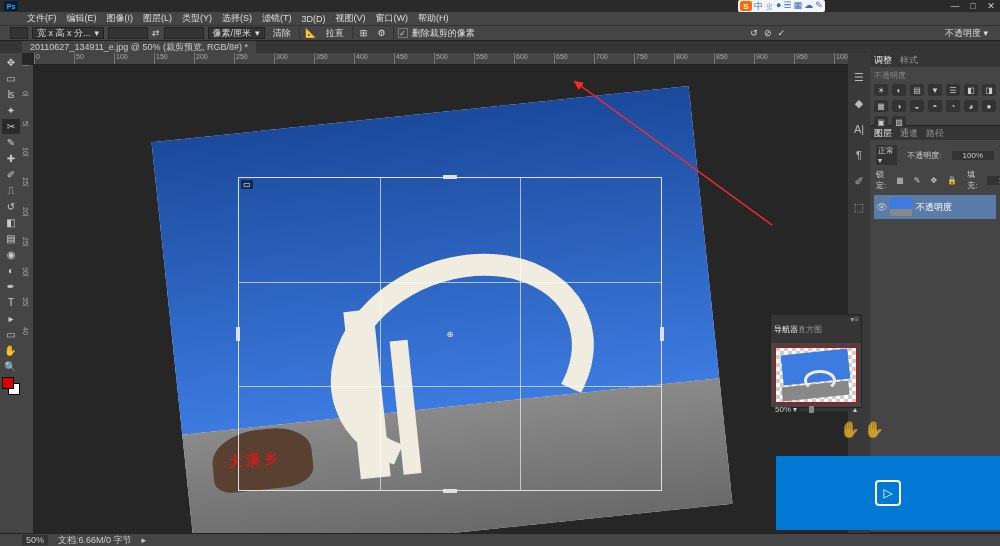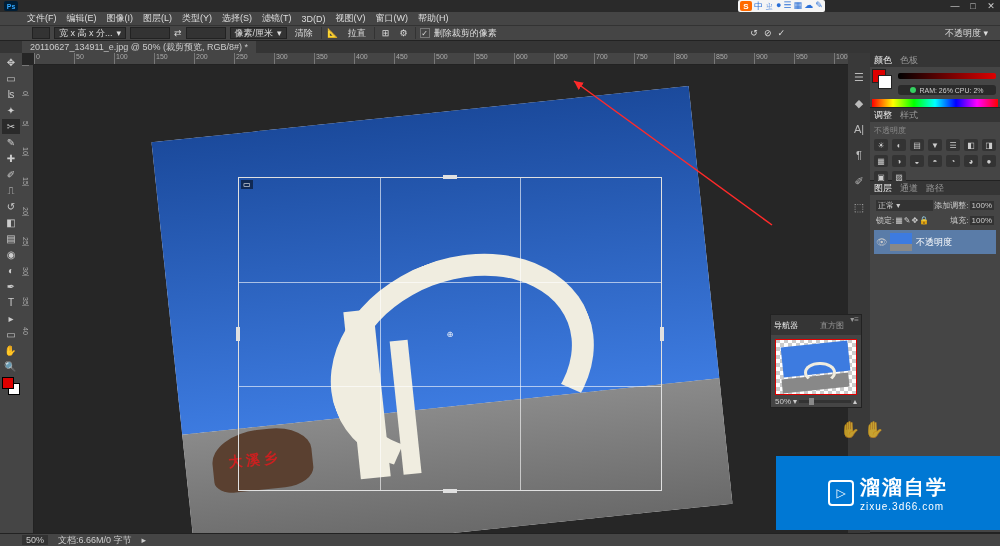--- a/index.html
+++ b/index.html
@@ -16,21 +16,21 @@
 .ime-bar { position: absolute; top: 0; left: 738px; height: 12px; background: #f5f5f5; display: flex; align-items: center; padding: 0 2px; border-radius: 2px; }
 .ime-bar .s-logo { width: 12px; height: 10px; background: #ff6a00; color: #fff; font-weight: bold; font-size: 8px; display: flex; align-items: center; justify-content: center; border-radius: 2px; }
 .ime-bar .ime-icons { display: flex; gap: 2px; margin-left: 2px; }
 .ime-bar .ime-icons span { color: #2a6fd6; font-size: 9px; }
 
 
 .menubar { height: 13px; background: #454545; display: flex; align-items: center; padding-left: 22px; gap: 0; }
 .menubar span { padding: 0 5px; font-size: 9px; color: #ddd; }
 
 
-.optionsbar { height: 16px; background: #454545; border-top: 1px solid #333; border-bottom: 1px solid #222; display: flex; align-items: center; padding-left: 32px; gap: 4px; font-size: 9px; color: #ddd; }
+.optionsbar { height: 16px; background: #454545; border-top: 1px solid #333; border-bottom: 1px solid #222; display: flex; align-items: center; padding-left: 10px; gap: 4px; font-size: 9px; color: #ddd; }
 .optionsbar .tool-preset { width: 18px; height: 12px; background: #333; border: 1px solid #222; }
 .optionsbar .dropdown { padding: 0 4px; background: #333; border: 1px solid #222; height: 12px; display: flex; align-items: center; }
 .optionsbar .btn { padding: 0 4px; height: 12px; display: flex; align-items: center; }
 .optionsbar .icon-btn { width: 14px; height: 12px; display: flex; align-items: center; justify-content: center; }
 .optionsbar .sep { width: 1px; height: 12px; background: #333; }
 .optionsbar .checkbox { width: 10px; height: 10px; border: 1px solid #777; display: flex; align-items: center; justify-content: center; font-size: 8px; }
 .optionsbar .right-controls { margin-left: auto; margin-right: 150px; display: flex; gap: 6px; align-items: center; }
 .optionsbar .workspace { margin-right: 6px; padding: 0 6px; font-size: 9px; }
 
 
@@ -109,33 +109,33 @@
 .color-swatch-sub { position: absolute; top: 8px; left: 8px; width: 14px; height: 14px; background: #fff; border: 1px solid #222; }
 .color-slider { position: absolute; top: 6px; left: 28px; right: 4px; height: 6px; background: linear-gradient(to right, #000, #d00); border-radius: 2px; }
 .color-status { position: absolute; top: 18px; left: 28px; right: 4px; height: 10px; background: #2a2a2a; border-radius: 3px; display: flex; align-items: center; justify-content: center; font-size: 7px; }
 .color-status .dot { width: 6px; height: 6px; border-radius: 50%; background: #35d060; margin-right: 3px; }
 .hue-strip { position: absolute; bottom: 0; left: 2px; right: 2px; height: 8px; background: linear-gradient(to right, red, yellow, lime, cyan, blue, magenta, red); }
 
 .adjust-body { height: 44px; display: flex; flex-wrap: wrap; gap: 4px; padding: 4px; }
 .adjust-body .aicon { width: 14px; height: 12px; background: #333; border-radius: 2px; display: flex; align-items: center; justify-content: center; font-size: 8px; }
 
 .layers-body { height: 130px; }
-.layers-controls { display: flex; gap: 1px; padding: 2px; font-size: 8px; align-items: center; }
+.layers-controls { display: flex; gap: 10px; padding: 2px; font-size: 8px; align-items: center; }
 .layers-controls .blend { flex: 1; background: #333; padding: 0 2px; }
-.layers-controls .opacity { background: #333; padding: 0 2px; }
+.layers-controls .opacity { background: #333; padding: 0 11px; }
 .layers-row { display: flex; align-items: center; height: 24px; background: #5a7ca8; margin-top: 2px; padding: 0 2px; gap: 4px; }
 .layers-row .eye { width: 10px; font-size: 9px; }
 .layers-row .thumb { width: 22px; height: 18px; background: #fff; position: relative; overflow: hidden; }
 .layers-row .thumb .sky-t { position: absolute; inset: 0 0 40% 0; background: #3d7be0; }
 .layers-row .thumb .gnd-t { position: absolute; inset: 60% 0 0 0; background: #888; }
 .layers-row .lname { font-size: 9px; color: #fff; }
 
 
 .navigator { position: absolute; top: 314px; left: 770px; width: 92px; height: 94px; background: #454545; border: 1px solid #222; }
-.navigator .nav-tabs { height: 20px; display: flex; background: #353535; font-size: 8px; align-items: center; padding: 0 3px; gap: 22px; }
+.navigator .nav-tabs { height: 28px; display: flex; background: #353535; font-size: 8px; align-items: center; padding: 0 3px; gap: 0; }
 .navigator .nav-tabs .ntab { color: #999; }
 .navigator .nav-tabs .ntab.active { color: #eee; }
 .navigator .nav-close { position: absolute; top: 0; right: 2px; font-size: 8px; color: #999; }
 .navigator .nav-body { padding: 4px; }
 .navigator .nav-thumb { width: 82px; height: 56px; position: relative; background: repeating-conic-gradient(#ccc 0 25%, #fff 0 50%) 50%/8px 8px; border: 1px solid #d00; }
 .navigator .nav-thumb .nsky { position: absolute; top: 8%; left: 8%; right: 8%; height: 55%; background: #3d7be0; transform: rotate(-6deg); }
 .navigator .nav-thumb .ngnd { position: absolute; bottom: 8%; left: 8%; right: 8%; height: 25%; background: #888; transform: rotate(-6deg); }
 .navigator .nav-thumb .narch { position: absolute; bottom: 20%; left: 35%; width: 40%; height: 40%; border: 3px solid #f0ede0; border-radius: 50%; border-bottom-color: transparent; }
 .navigator .nav-zoom { display: flex; align-items: center; gap: 2px; margin-top: 2px; font-size: 8px; }
 .navigator .nav-zoom .zslider { flex: 1; height: 3px; background: #333; position: relative; }
@@ -342,36 +342,20 @@
       <div class="dicon">☰</div>
       <div class="dicon">◆</div>
       <div class="dicon">A|</div>
       <div class="dicon">¶</div>
       <div class="dicon">✐</div>
       <div class="dicon">⬚</div>
     </div>
 
   <div class="panels">
 
-    <div class="panel">
-      <div class="panel-tabs">
-        <span class="ptab active">颜色</span>
-        <span class="ptab">色板</span>
-      </div>
-      <div class="panel-body color-body">
-        <div class="color-swatch-main"></div>
-        <div class="color-swatch-sub"></div>
-        <div class="color-slider"></div>
-        <div class="color-status">
-            <span class="dot"></span>
-            <span>RAM: 26%   CPU: 2%</span>
-          </div>
-        <div class="hue-strip"></div>
-      </div>
-    </div>
 
     <div class="panel">
       <div class="panel-tabs">
         <span class="ptab active">调整</span>
         <span class="ptab">样式</span>
       </div>
       <div class="panel-body" style="font-size:8px;color:#888;padding-bottom:0">不透明度</div>
       <div class="panel-body adjust-body" id="adjust-icons">
           <div class="aicon">☀</div>
           <div class="aicon">◐</div>
@@ -394,21 +378,21 @@
 
     <div class="panel" style="flex:1">
       <div class="panel-tabs">
         <span class="ptab active">图层</span>
         <span class="ptab">通道</span>
         <span class="ptab">路径</span>
       </div>
       <div class="panel-body layers-body">
         <div class="layers-controls">
           <div class="blend"><span>正常</span> ▾</div>
-          <span>添加调整:</span>
+          <span>不透明度:</span>
           <div class="opacity">100%</div>
         </div>
         <div class="layers-controls">
           <span>锁定:</span>
           <span>▦</span>
           <span>✎</span>
           <span>✥</span>
           <span>🔒</span>
           <span style="margin-left:auto">填充:</span>
           <div class="opacity">100%</div>
@@ -450,17 +434,13 @@
 <div class="cursor-ghost">✋ ✋</div>
 
 <div class="statusbar">
   <span class="zoom-field">50%</span>
   <span>文档:6.66M/0 字节</span>
   <span>▸</span>
 </div>
 
 <div class="watermark">
   <div class="play">▷</div>
-  <div class="wm-text">
-    <div class="wm-big">溜溜自学</div>
-    <div class="wm-small">zixue.3d66.com</div>
-  </div>
 </div>
 
 </body></html>

